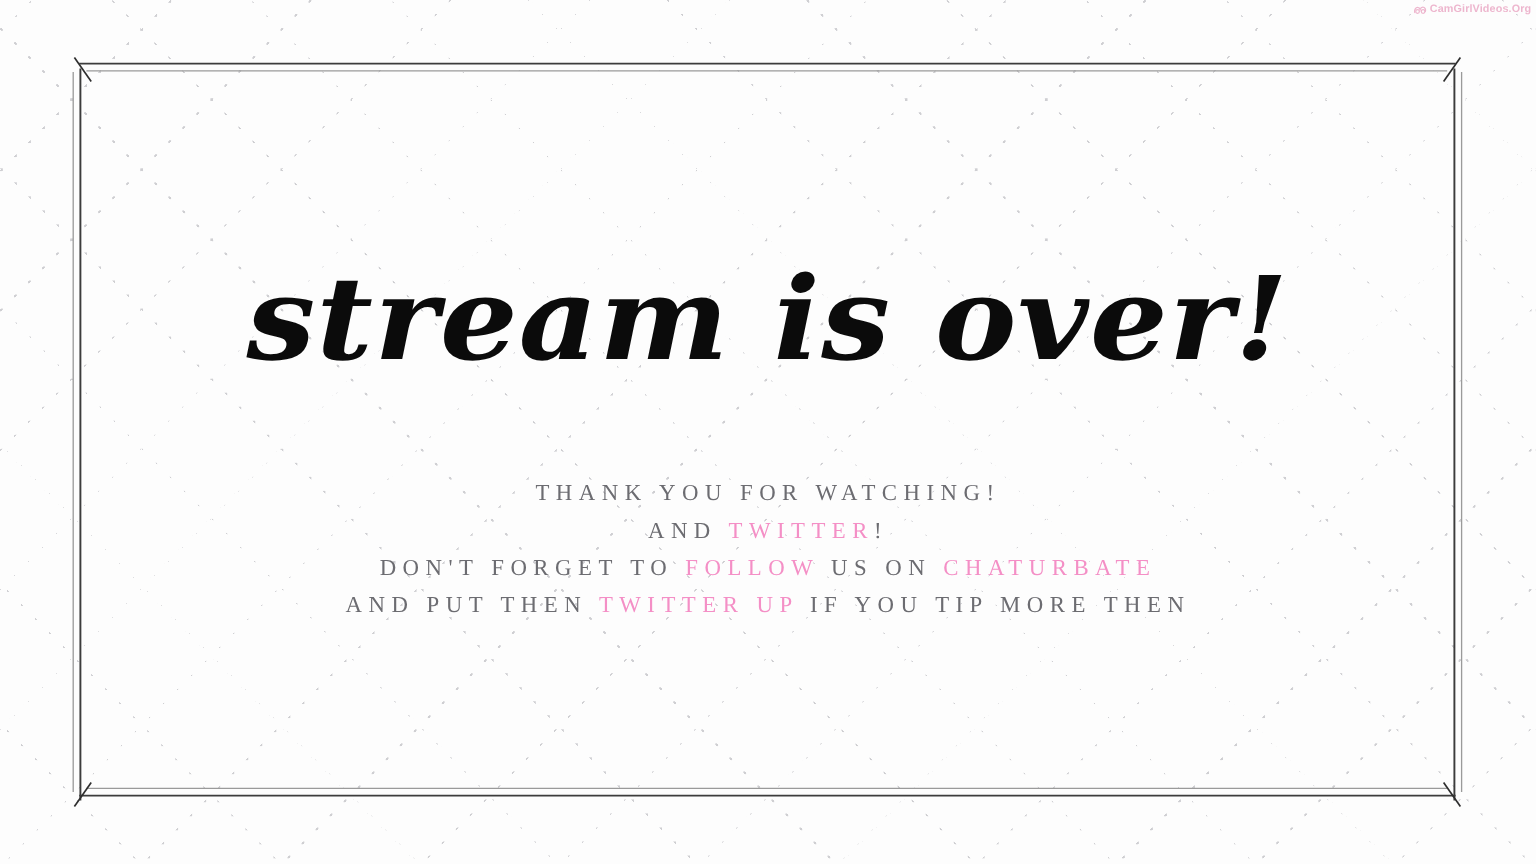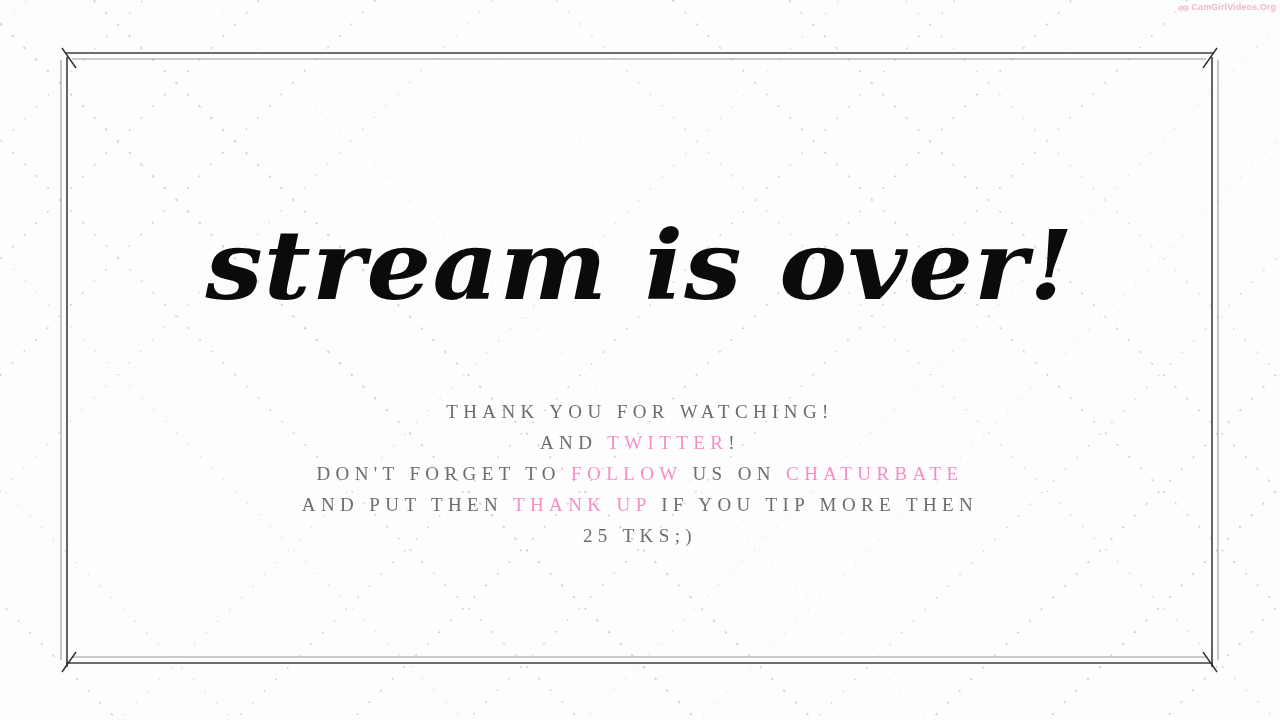--- a/index.html
+++ b/index.html
@@ -164,23 +164,22 @@
     <div class="headline">stream is over!</div>
 
     <div class="body-block">
 
       <span class="body-line"><span>THANK YOU FOR WATCHING!</span></span>
 
       <span class="body-line"><span>AND </span><span class="accent">TWITTER</span><span>!</span></span>
 
       <span class="body-line"><span>DON'T FORGET TO </span><span class="accent">FOLLOW</span><span> US ON </span><span class="accent">CHATURBATE</span></span>
 
-      <span class="body-line"><span>AND PUT THEN </span><span class="accent">THANK UP</span><span> IF YOU TIP MORE THEN</span></span>
+      <span class="body-line"><span>AND PUT THEN </span><span class="accent">TWITTER UP</span><span> IF YOU TIP MORE THEN</span></span>
 
-      <span class="body-line"><span>25 TKS;)</span></span>
 
     </div>
   </div>
 
   <div id="watermark">
     <span class="wm-mark">
       <svg width="11" height="9" viewBox="0 0 11 9" aria-hidden="true">
         <path d="M1 7.4 C0.4 5.6 1.6 3.2 3.4 3.2 C4.6 3.2 5.2 4.1 5.4 5.0 C5.7 4.0 6.4 3.0 7.7 3.0 C9.4 3.0 10.5 4.8 9.8 6.6" fill="none" stroke="#edb3cc" stroke-width="1.1" stroke-linecap="round"></path>
         <circle cx="3.3" cy="6.6" r="1.5" fill="none" stroke="#edb3cc" stroke-width="1"></circle>
         <circle cx="7.9" cy="6.6" r="1.5" fill="none" stroke="#edb3cc" stroke-width="1"></circle>

